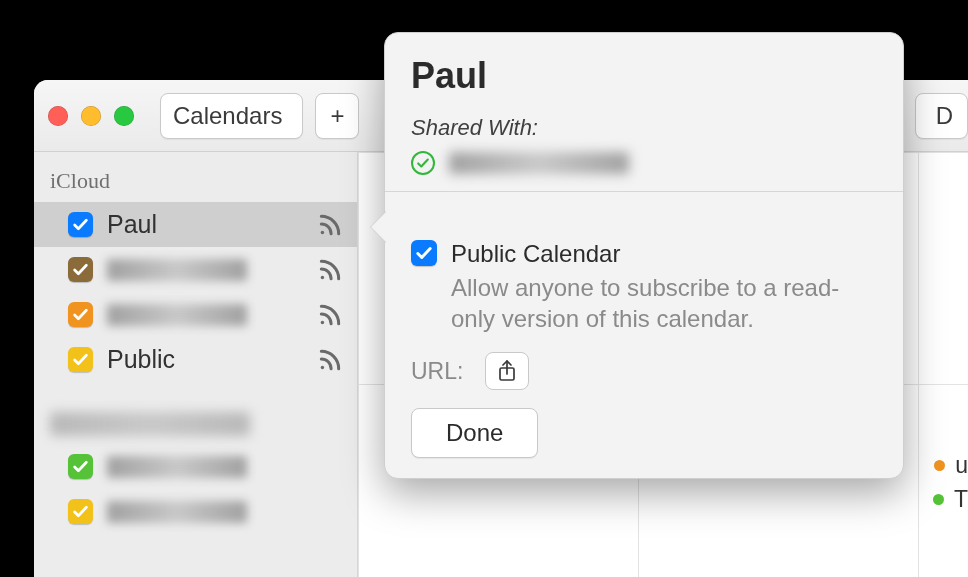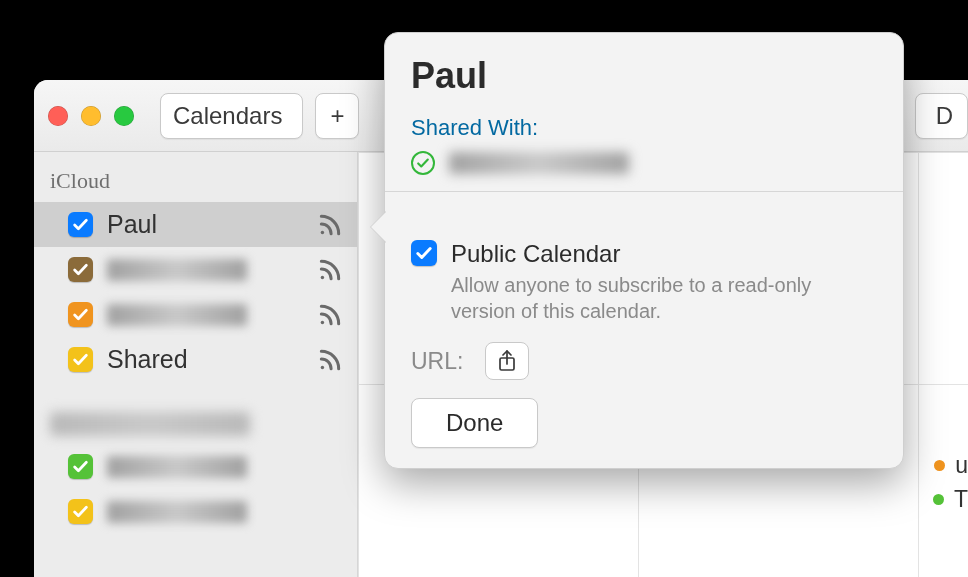--- a/index.html
+++ b/index.html
@@ -138,21 +138,21 @@
     position:absolute;
     left:-14px;
     top:178px;
     width:0;height:0;
     border-top:16px solid transparent;
     border-bottom:16px solid transparent;
     border-right:16px solid #f3f3f3;
     filter: drop-shadow(-1px 0 0 #cfcfcf);
   }
   .pop-title { font-size:36px; font-weight:700; color:#2b2b2b; margin-bottom:18px; }
-  .pop-label { font-size:22px; color:#0369a1; margin-bottom:10px; }
+  .pop-label { font-size:22px; color:#404040; margin-bottom:10px;font-style:italic; }
   .shared-row { display:flex; align-items:center; margin-bottom:16px; }
   .ok-circle {
     width:24px;height:24px;border:2px solid #33b73a;border-radius:50%;
     display:flex;align-items:center;justify-content:center;color:#33b73a;
     margin-right:14px;
   }
   .ok-circle svg{width:14px;height:14px;}
   .shared-blur {
     height:22px; width:180px;
     filter: blur(6px);
@@ -162,21 +162,21 @@
   .divider { height:1px;background:#d6d6d6;margin:8px -26px 16px -26px;}
   .pub-row { display:flex; align-items:flex-start;margin-top:48px; }
   .pub-chk {
     width:26px;height:26px;border-radius:6px;background:#0a7bff;
     display:flex;align-items:center;justify-content:center;margin-right:14px;
     box-shadow:0 1px 1px rgba(0,0,0,.2);
     flex-shrink:0;
   }
   .pub-chk svg{width:18px;height:18px;}
   .pub-text .t1 {font-size:24px;color:#2b2b2b;margin-bottom:4px;}
-  .pub-text .t2 {font-size:20px;color:#8a8a8a;line-height:1.3;}
+  .pub-text .t2 {font-size:24px;color:#8a8a8a;line-height:1.3;}
   .url-row { display:flex;align-items:center;margin-top:18px;font-size:23px;}
   .url-row .lbl {color:#8a8a8a;margin-right:14px;}
   .url-row .val {color:#2b2b2b;flex:1;white-space:nowrap;overflow:hidden;}
   .share-btn {
     width:44px;height:38px;border:1px solid #c9c9c9;border-radius:8px;background:#fff;
     display:flex;align-items:center;justify-content:center;margin-left:8px;
   }
   .share-btn svg{width:20px;height:22px;color:#3a3a3a;}
   .done-row { display:flex;justify-content:flex-start;margin-top:18px;}
   .done-btn {
@@ -252,21 +252,21 @@
                 <circle cx="5" cy="19" r="1.6" fill="currentColor" stroke="none"></circle>
               </svg>
             </span>
           </div>
           <div class="cal-row">
             <div class="chk" style="background: rgb(243, 194, 26);">
               <svg viewBox="0 0 16 16" fill="none" stroke="#fff" stroke-width="2.6" stroke-linecap="round" stroke-linejoin="round">
                 <polyline points="2.5,8.5 6,12 13.5,4"></polyline>
               </svg>
             </div>
-            <span>Shared</span>
+            <span>Public</span>
             <span class="rss">
               <svg viewBox="0 0 24 24" fill="none" stroke="currentColor" stroke-width="2.8" stroke-linecap="round">
                 <path d="M4 11a9 9 0 0 1 9 9"></path>
                 <path d="M4 4a16 16 0 0 1 16 16"></path>
                 <circle cx="5" cy="19" r="1.6" fill="currentColor" stroke="none"></circle>
               </svg>
             </span>
           </div>
         </div>
       <div class="section-gap"></div>

